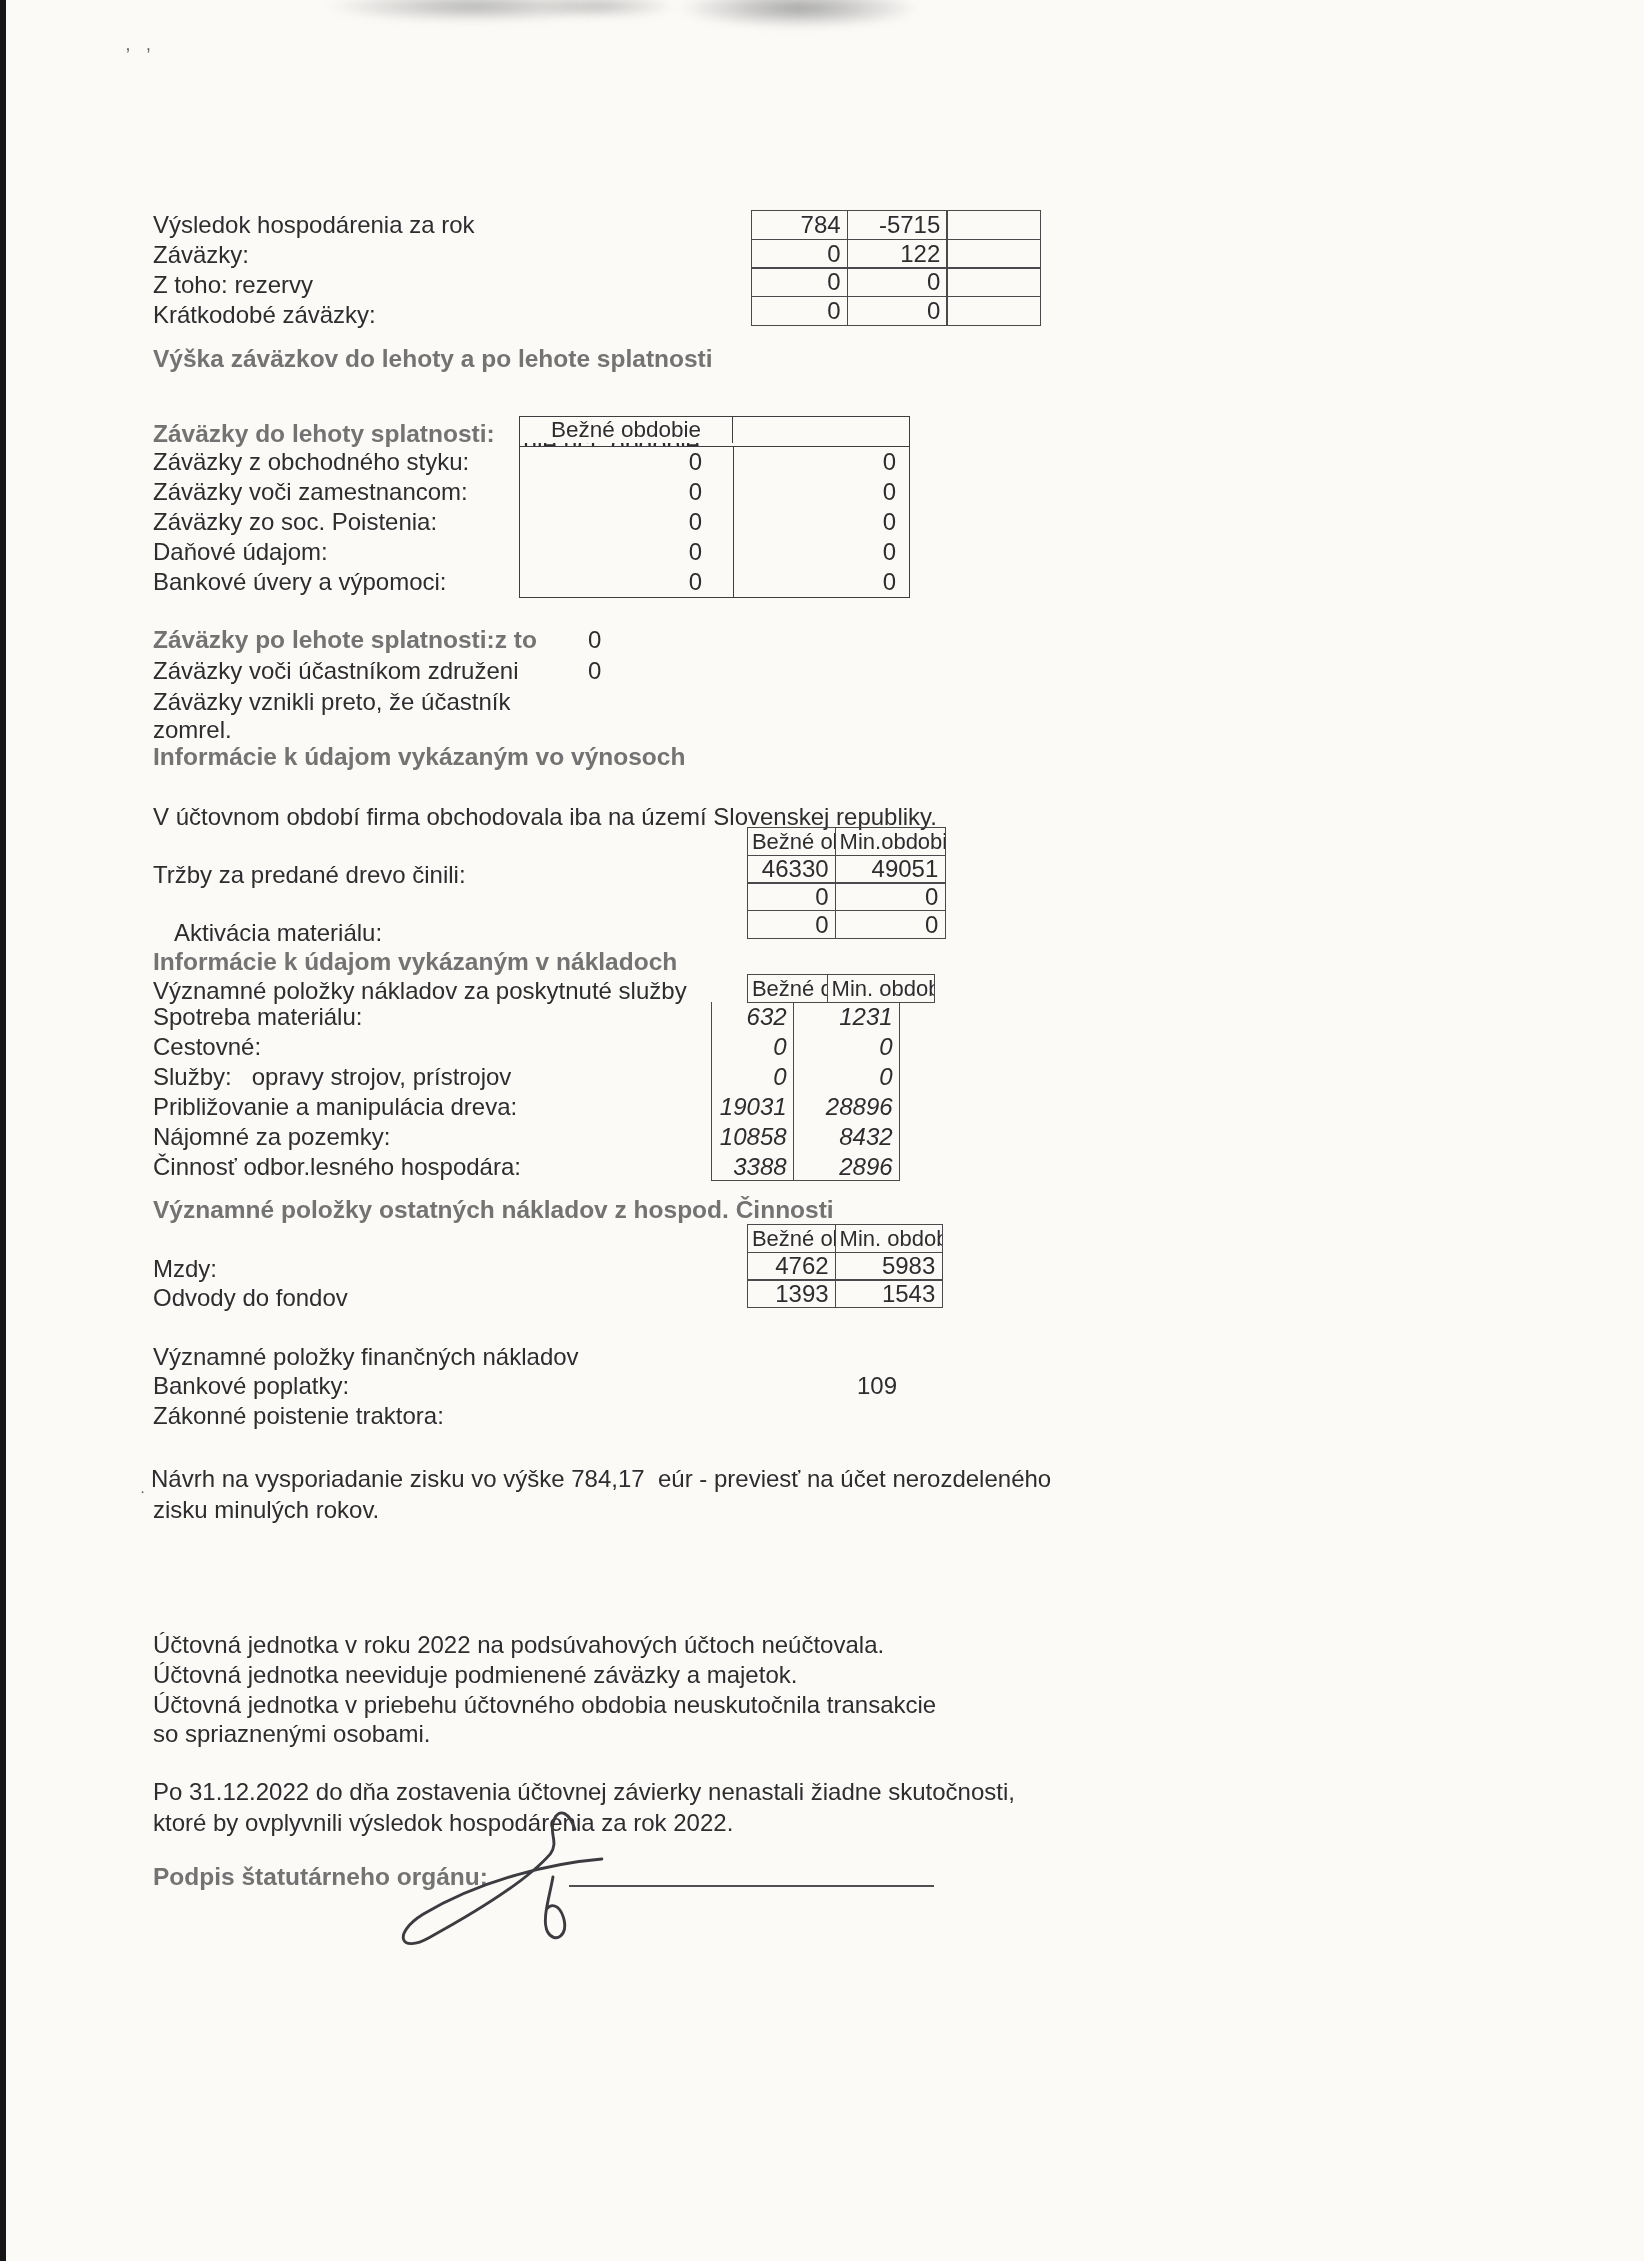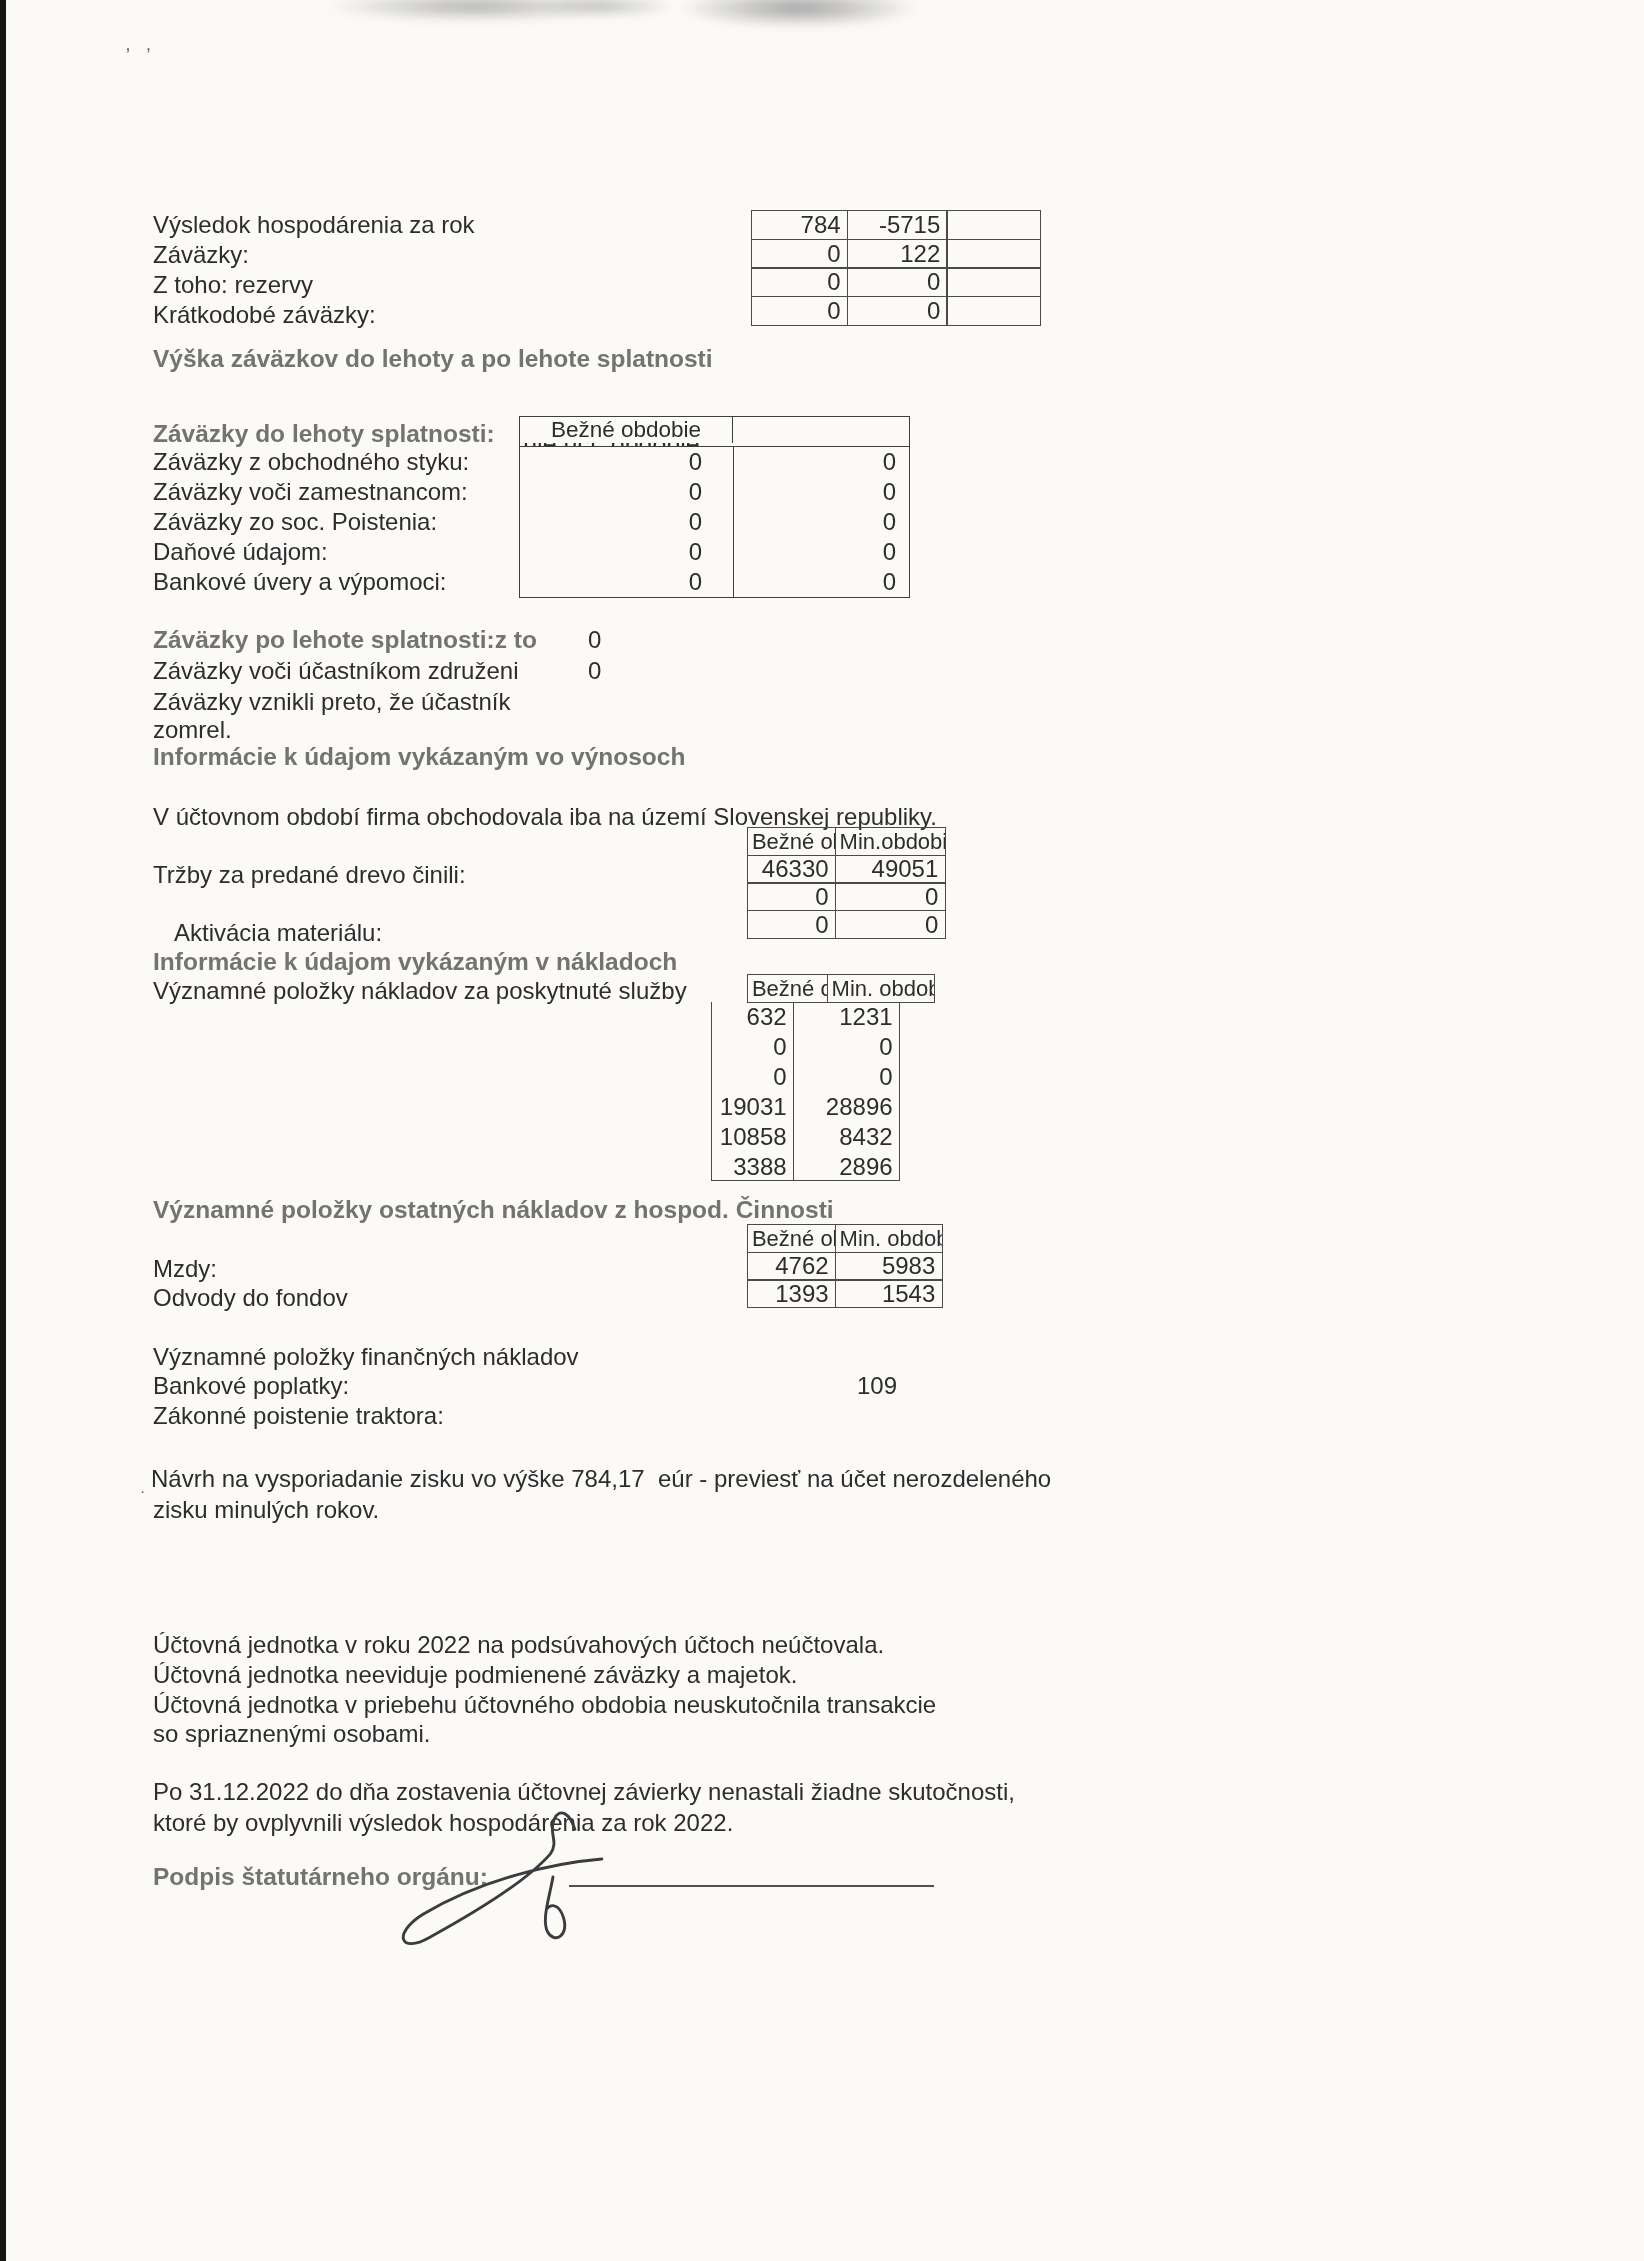--- a/index.html
+++ b/index.html
@@ -54,21 +54,21 @@
   .duehead { display:flex; height:30px; border-bottom:1.9px solid #3e3e40;flex-direction:column; }
   .dh1 { width:213px; border-right:1.3px solid #3e3e40; display:flex; align-items:center; justify-content:center; font-size:22.5px; white-space:nowrap; overflow:hidden; }
   .dh2 { flex:1; display:flex; align-items:center; padding-left:3.2px; font-size:25px; white-space:nowrap; overflow:hidden; }
   .duebody { position:relative; }
   .vdivider { position:absolute; top:0; bottom:0; width:1.3px; background:#3e3e40; }
   .drow { display:flex; height:30px; align-items:center; }
   .dv1 { width:213px; text-align:right; padding-right:31px; }
   .dv2 { flex:1; text-align:right; padding-right:13px; }
 
   
-  .costbox { width:189px; border:1.3px solid #4a4a4c; border-top:none; position:relative; }
+  .costbox { width:189px; border:1.3px solid #4a4a4c; border-top:none; position:relative;font-style:italic; }
   .crow { display:flex; height:30px; align-items:center; }
   .cv1 { width:81px; text-align:right; padding-right:6.4px; }
   .cv2 { flex:1; text-align:right; padding-right:6.4px; }
 
   .sig-line { position:absolute; height:1.9px; background:#505053; }
 </style>
 </head>
 <body>
 
 <div class="page">
@@ -207,20 +207,28 @@
         <span class="cv2">28896</span>
       </div>
     <div class="crow">
         <span class="cv1">10858</span>
         <span class="cv2">8432</span>
       </div>
     <div class="crow">
         <span class="cv1">3388</span>
         <span class="cv2">2896</span>
       </div>
+  </div>
+  <div class="abs stack46" style="left:153px; top:1002px;">
+    <div class="lrow">Spotreba materiálu:</div>
+    <div class="lrow">Cestovné:</div>
+    <div class="lrow">Služby:   opravy strojov, prístrojov</div>
+    <div class="lrow">Približovanie a manipulácia dreva:</div>
+    <div class="lrow">Nájomné za pozemky:</div>
+    <div class="lrow">Činnosť odbor.lesného hospodára:</div>
   </div>
 
   <div class="abs b" style="left:153px; top:1196px;">Významné položky ostatných nákladov z hospod. Činnosti</div>
   <div class="abs mini" style="left:711px; top:1224px;">
     <div class="grow">
       <div class="gcell hcell w138">Bežné ob</div>
       <div class="gcell hcell w168">Min. obdobie</div>
     </div>
     <div class="grow">
       <div class="gcell w138">4762</div>

